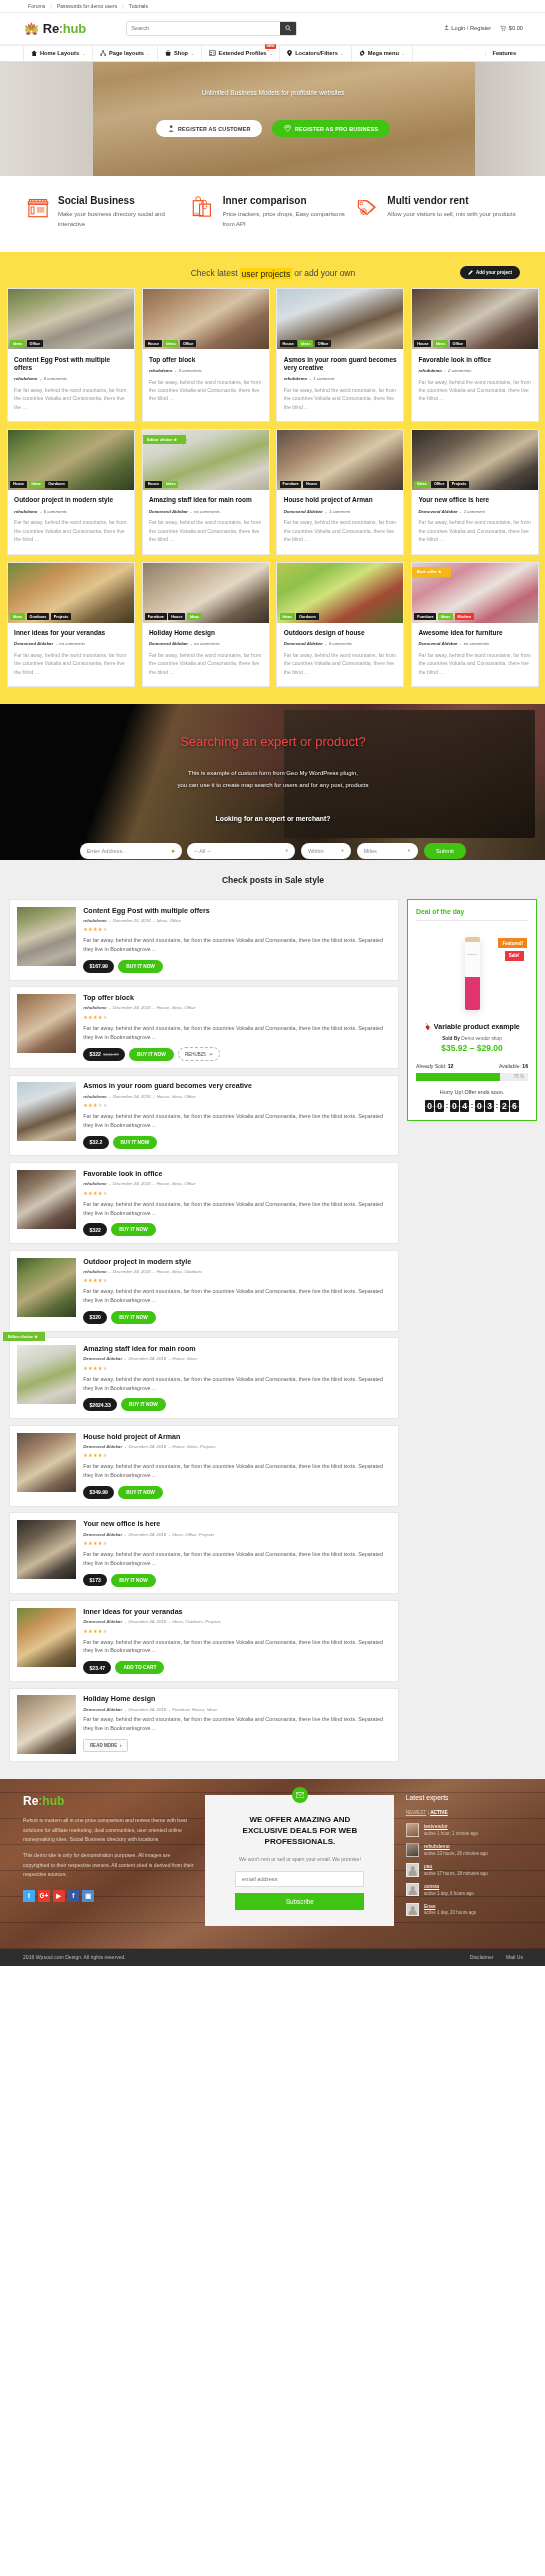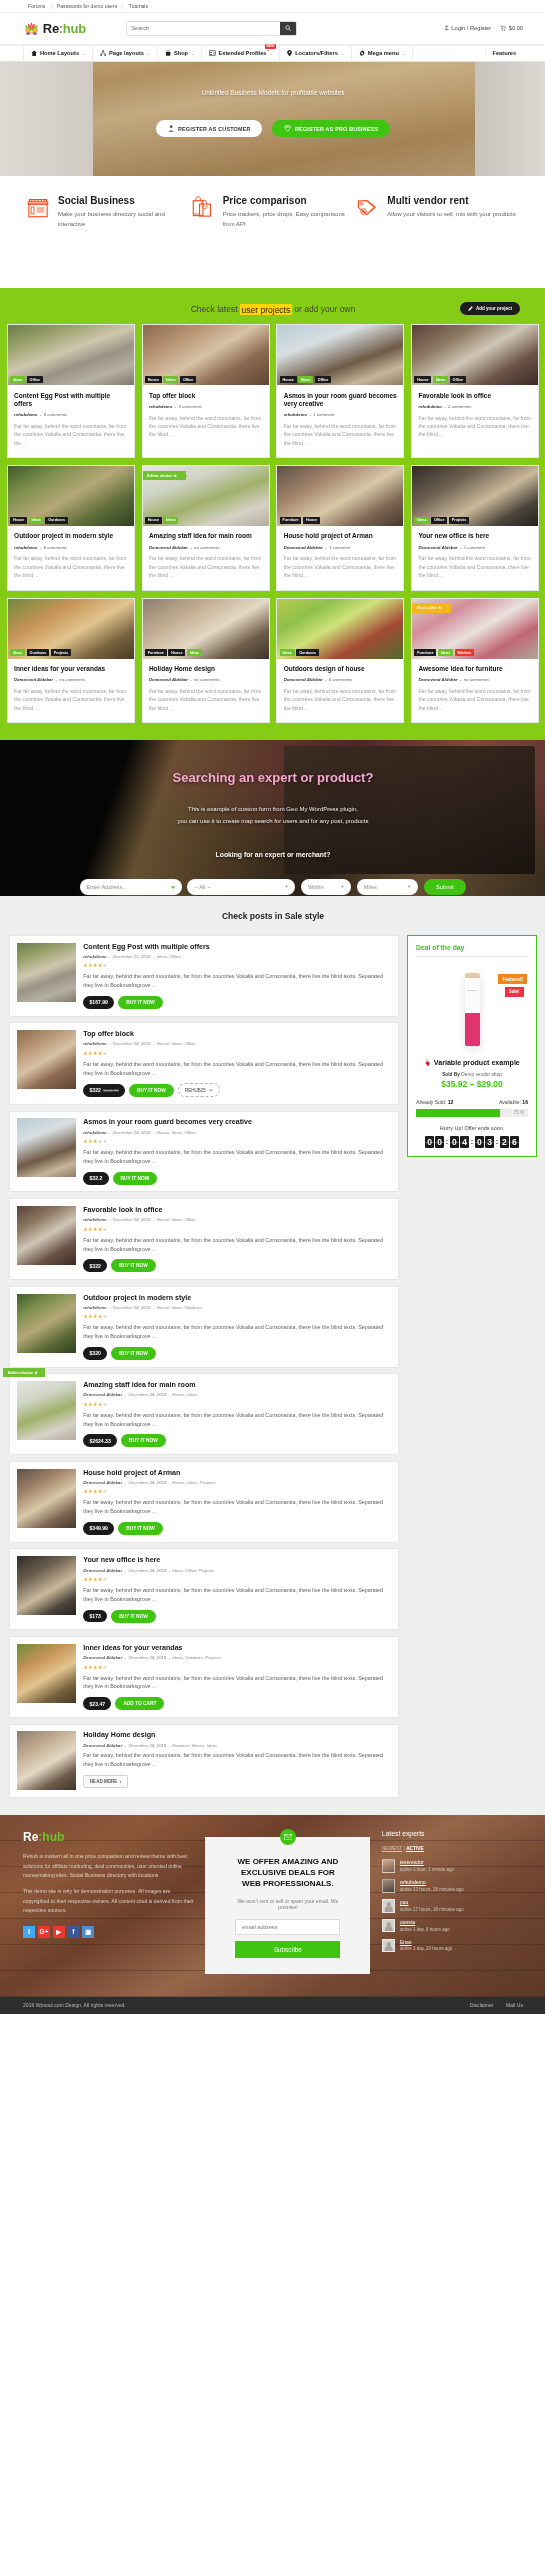--- a/index.html
+++ b/index.html
@@ -164,21 +164,21 @@
     display: flex; justify-content: space-between;
     padding: 19.3px 26px 23px;
     background: #fff;
   }
   .feature { display: flex; gap: 8px; width: 165px; }
   .feature-icon { width: 24px; height: 24px; flex: 0 0 24px; color: #f4511e; }
   .feature h3 { font-size: 10px; color: #1c1c1c; margin-bottom: 4px; }
   .feature p { font-size: 6px; color: #666; line-height: 1.62; }
 
   
-  .band-grey { background: #84cc16; padding: 10.2px 0 17px; margin-top: 36px; }
+  .band-grey { background: #fde047; padding: 10.2px 0 17px; }
   .section-head {
     display: flex; align-items: center; justify-content: center;
     position: relative; padding: 5.7px 26px 10.2px;
   }
   .section-head h2 { font-size: 8.5px; font-weight: normal; color: #444; }
   .section-head h2 mark { background: #ffd400; color: #222; padding: 0.6px 1.7px; }
   .btn-dark-pill {
     position: absolute; right: 26px; top: 3.4px;
     background: #1d1d1d; color: #fff;
     font-size: 4.5px; font-weight: bold;
@@ -259,21 +259,21 @@
     opacity: .95;
   }
   .geo-bg:after {
     content: ""; position: absolute; right: 2%; top: 4%;
     width: 46%; height: 82%;
     background: linear-gradient(160deg, rgba(60,46,34,.9), rgba(25,19,14,.95));
     border-radius: 1.7px;
   }
   .geo-inner { position: relative; z-index: 2; width: 100%; text-align: center; }
   .geo h2 {
-    color: #f9a8d4; font-size: 13px; font-weight: bold; margin-top: 30px;
+    color: #ef4444; font-size: 13px; font-weight: normal; margin-top: 30px;
     text-shadow: 0 1.1px 3.4px rgba(0,0,0,.6);
   }
   .geo-desc {
     color: #f2f2f2; font-size: 6px; line-height: 1.9; margin-top: 19.3px;
     text-shadow: 0 0.6px 2.3px rgba(0,0,0,.7);
   }
   .geo-label {
     color: #fff; font-size: 6.8px; font-weight: bold; margin-top: 24px;
     text-shadow: 0 0.6px 2.3px rgba(0,0,0,.7);
   }
@@ -431,23 +431,23 @@
     width: 12px; height: 12px; display: flex; align-items: center; justify-content: center;
     color: #fff; font-size: 6.3px; font-weight: bold; cursor: pointer;
   }
   .soc.tw { background: #3fa9f5; }
   .soc.gp { background: #e8392e; }
   .soc.yt { background: #e8392e; }
   .soc.fb { background: #3b5998; }
   .soc.ig { background: #4f8cc9; }
 
   .newsletter {
-    width: 165px; background: #f4f4f4; color: #333;
+    width: 189px; background: #f4f4f4; color: #333;
     padding: 15px 30px 16px; text-align: center;
-    position: relative; margin-top: 7px;
+    position: relative; margin-top: 1px;
   }
   .nl-icon {
     position: absolute; left: 50%; top: -8px; transform: translateX(-50%);
     width: 16px; height: 16px; background: #3fc511; color: #fff;
     border-radius: 50%; display: flex; align-items: center; justify-content: center;
     font-size: 7.4px;
   }
   .nl-title { font-size: 8px; font-weight: bold; line-height: 1.4; color: #111; margin-top: 3.4px; }
   .nl-sub { font-size: 5.1px; color: #7d7d7d; margin-top: 9px; }
   .nl-input {
@@ -666,21 +666,21 @@
         <path d="M8.5 10V7a4 4 0 0 1 8 0v3" fill="none" stroke="#f4511e" stroke-width="1.6"></path>
         <rect x="15" y="16" width="19" height="21" fill="none" stroke="#f4511e" stroke-width="2"></rect>
         <path d="M19 16v-3a4 4 0 0 1 8 0v3" fill="none" stroke="#f4511e" stroke-width="1.6"></path>
         <path d="M20 22c1.5 3 6 3 7.5 0" fill="none" stroke="#f4511e" stroke-width="1.6"></path>
         <circle cx="20.5" cy="20" r="1.2" fill="#f4511e"></circle>
           <circle cx="27" cy="20" r="1.2" fill="#f4511e"></circle>
         <rect x="5" y="31" width="9" height="4" fill="#f4511e" opacity=".4"></rect>
       </svg>
     </div>
     <div>
-      <h3>Price comparison</h3>
+      <h3>Inner comparison</h3>
       <p>Price trackers, price drops, Easy comparisons from API</p>
     </div>
   </div>
 
   <div class="feature">
     <div class="feature-icon">
       <svg viewBox="0 0 42 42" width="24" height="24">
         <path d="M6 10h14l14 11-13 13L6 22Z" fill="none" stroke="#f4511e" stroke-width="2"></path>
         <path d="M14 10h8l14 11-9 9" fill="none" stroke="#f4511e" stroke-width="1.6"></path>
         <circle cx="11" cy="15" r="2.4" fill="none" stroke="#f4511e" stroke-width="1.6"></circle>

